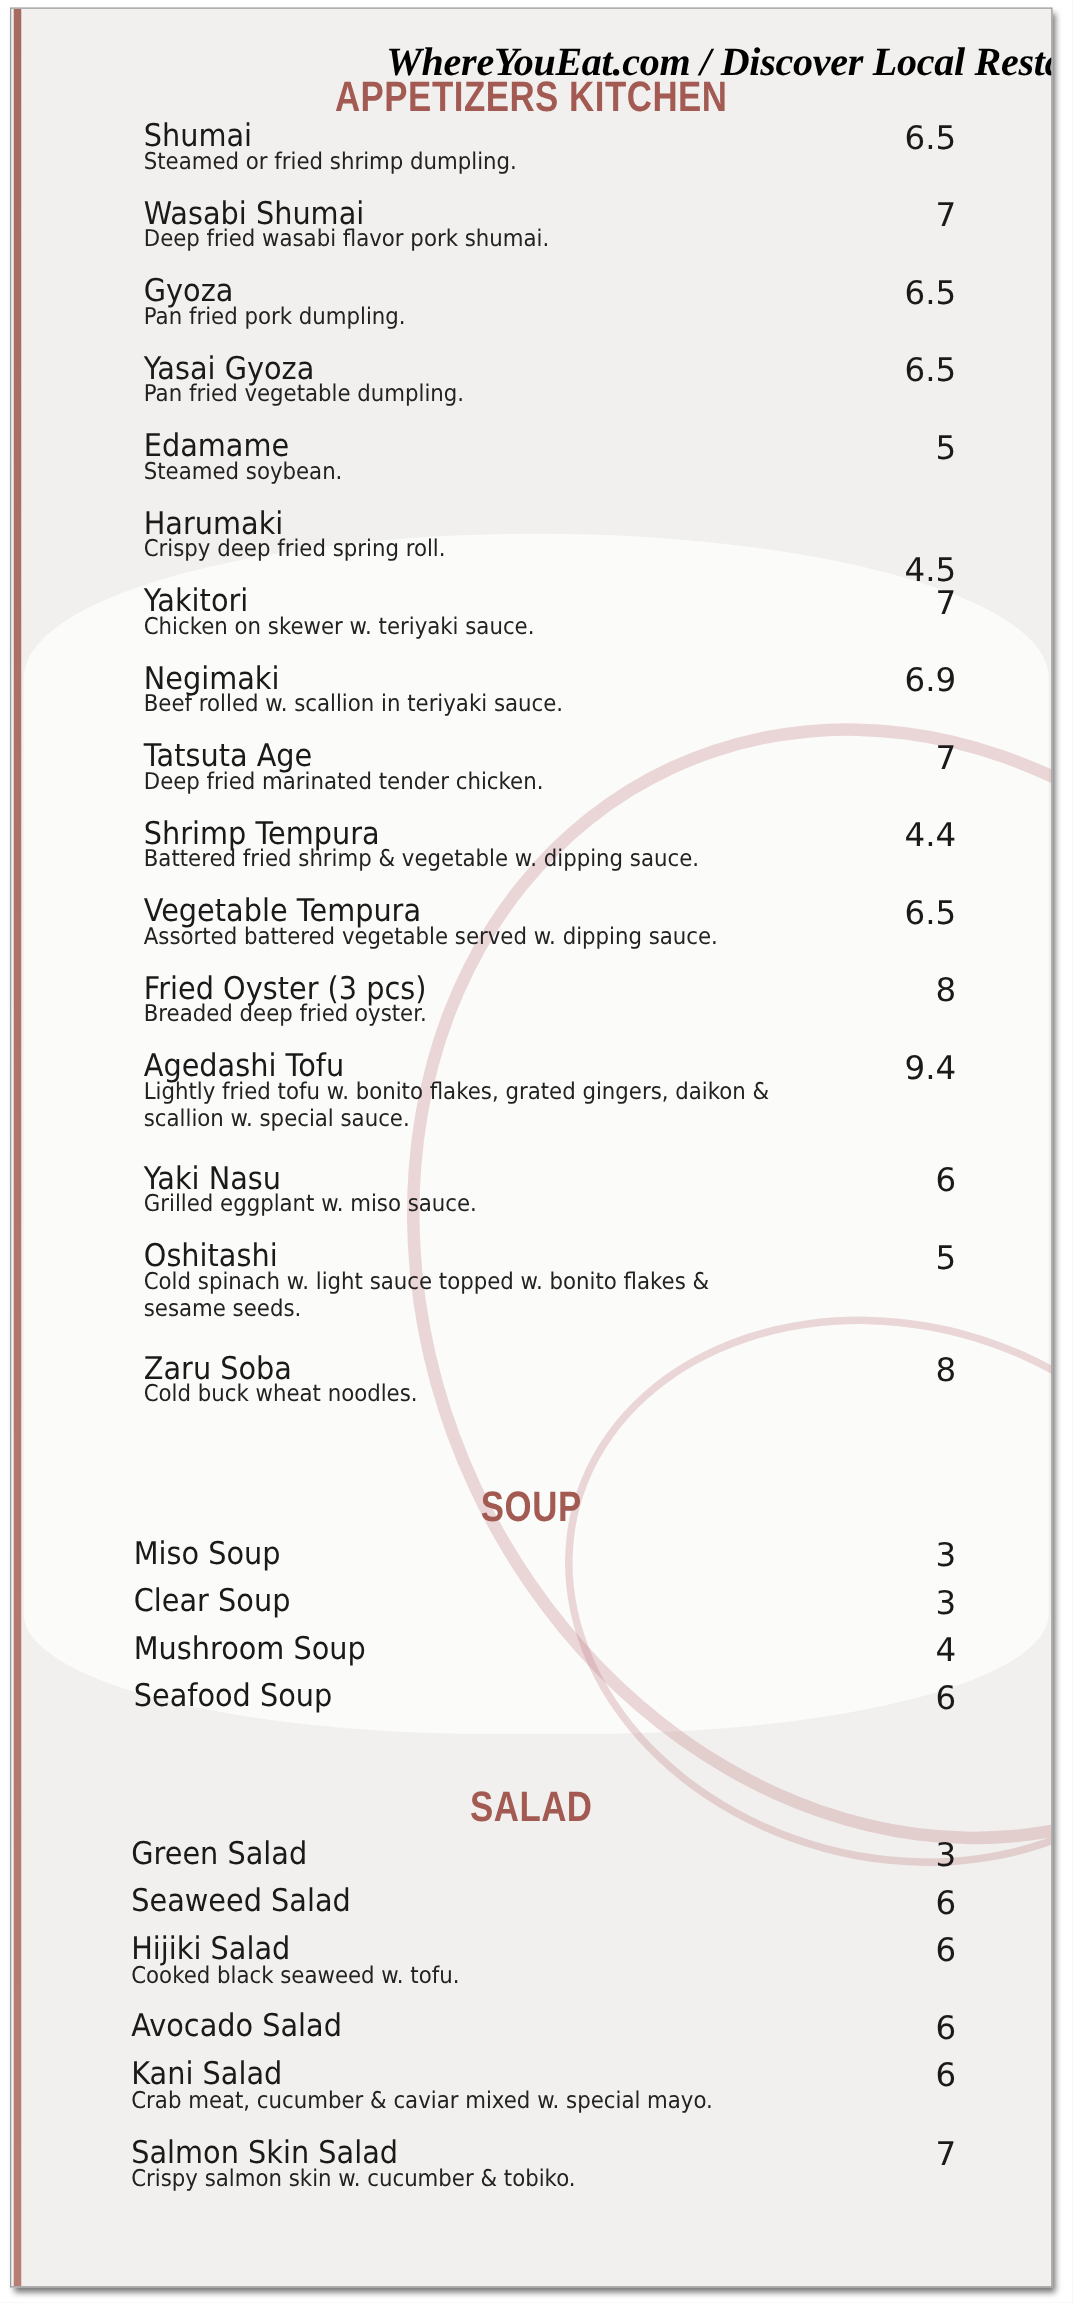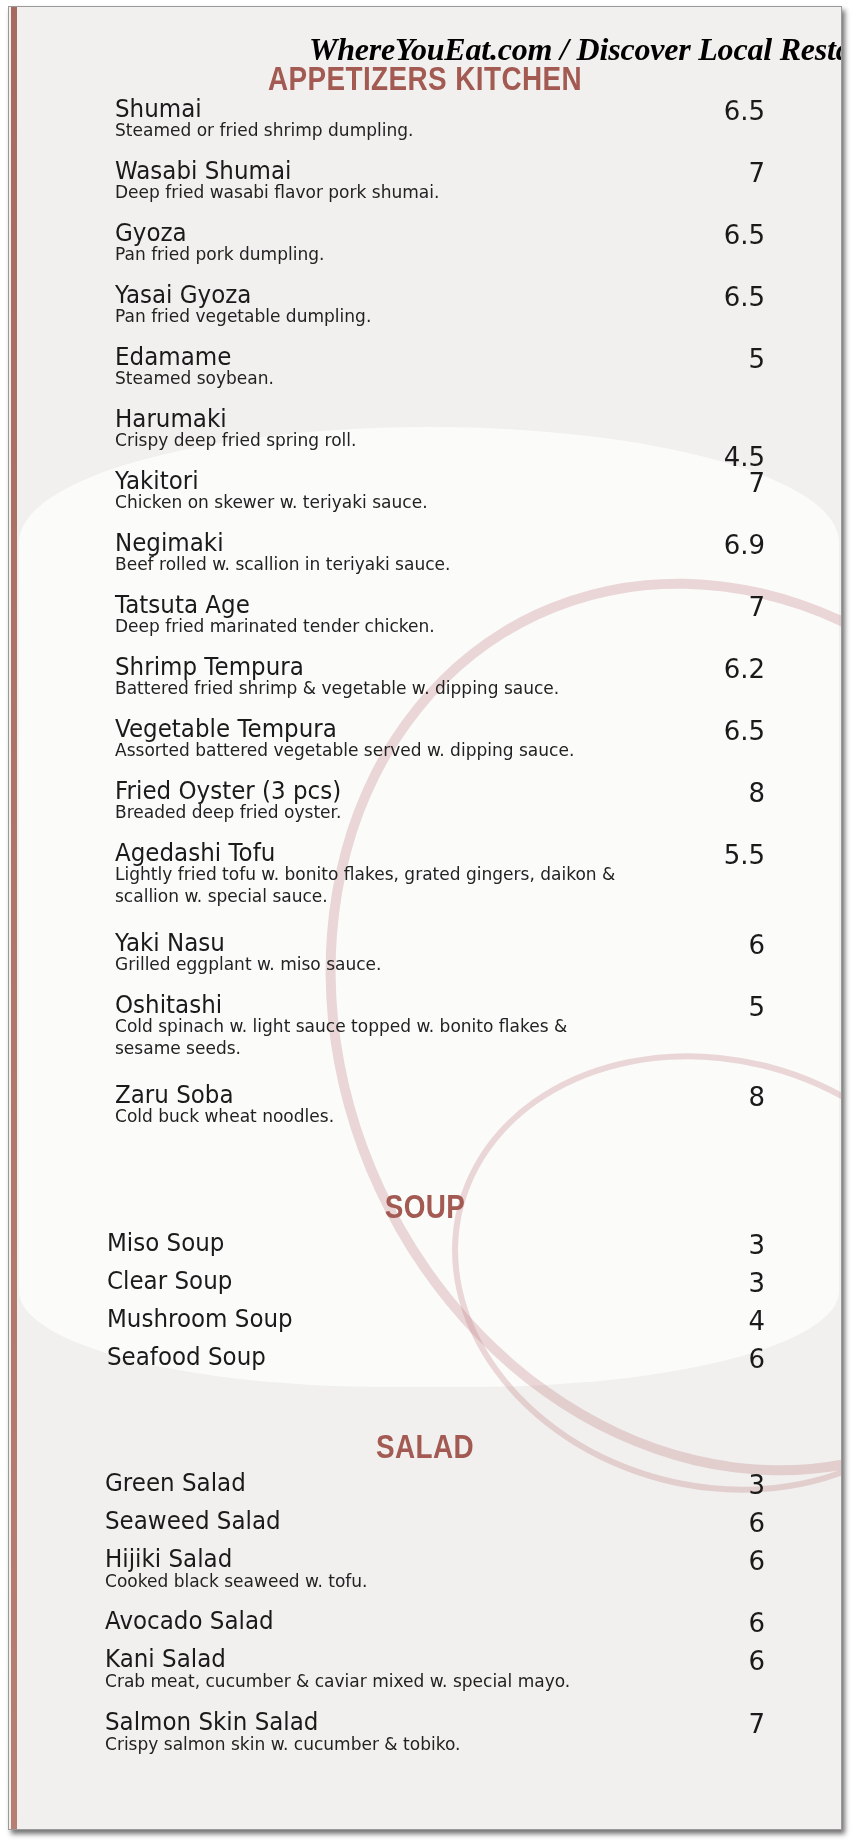--- a/index.html
+++ b/index.html
@@ -69,37 +69,37 @@
         <div class="price" style="top: 523px;">6.9</div>
       </div>
       <div class="item" style="top: 0px;">
         <div class="name" style="left: 106px; top: 583px;">Tatsuta Age</div>
         <div class="desc" style="left: 106px; top: 608px;">Deep fried marinated tender chicken.</div>
         <div class="price" style="top: 585px;">7</div>
       </div>
       <div class="item" style="top: 0px;">
         <div class="name" style="left: 106px; top: 645px;">Shrimp Tempura</div>
         <div class="desc" style="left: 106px; top: 670px;">Battered fried shrimp &amp; vegetable w. dipping sauce.</div>
-        <div class="price" style="top: 647px;">6.2</div>
+        <div class="price" style="top: 647px;">4.4</div>
       </div>
       <div class="item" style="top: 0px;">
         <div class="name" style="left: 106px; top: 707px;">Vegetable Tempura</div>
         <div class="desc" style="left: 106px; top: 732px;">Assorted battered vegetable served w. dipping sauce.</div>
         <div class="price" style="top: 709px;">6.5</div>
       </div>
       <div class="item" style="top: 0px;">
         <div class="name" style="left: 106px; top: 769px;">Fried Oyster (3 pcs)</div>
         <div class="desc" style="left: 106px; top: 794px;">Breaded deep fried oyster.</div>
         <div class="price" style="top: 771px;">8</div>
       </div>
       <div class="item" style="top: 0px;">
         <div class="name" style="left: 106px; top: 831px;">Agedashi Tofu</div>
         <div class="desc" style="left: 106px; top: 856px;">Lightly fried tofu w. bonito flakes, grated gingers, daikon &amp;
 scallion w. special sauce.</div>
-        <div class="price" style="top: 833px;">5.5</div>
+        <div class="price" style="top: 833px;">9.4</div>
       </div>
       <div class="item" style="top: 0px;">
         <div class="name" style="left: 106px; top: 921px;">Yaki Nasu</div>
         <div class="desc" style="left: 106px; top: 946px;">Grilled eggplant w. miso sauce.</div>
         <div class="price" style="top: 923px;">6</div>
       </div>
       <div class="item" style="top: 0px;">
         <div class="name" style="left: 106px; top: 983px;">Oshitashi</div>
         <div class="desc" style="left: 106px; top: 1008px;">Cold spinach w. light sauce topped w. bonito flakes &amp;
 sesame seeds.</div>

